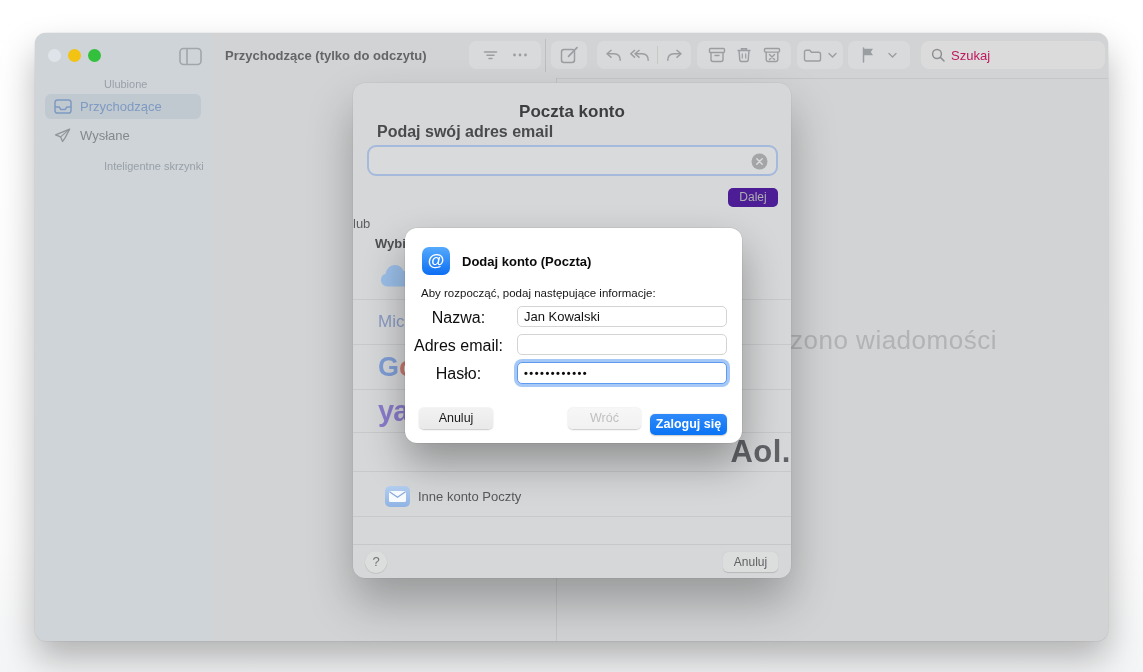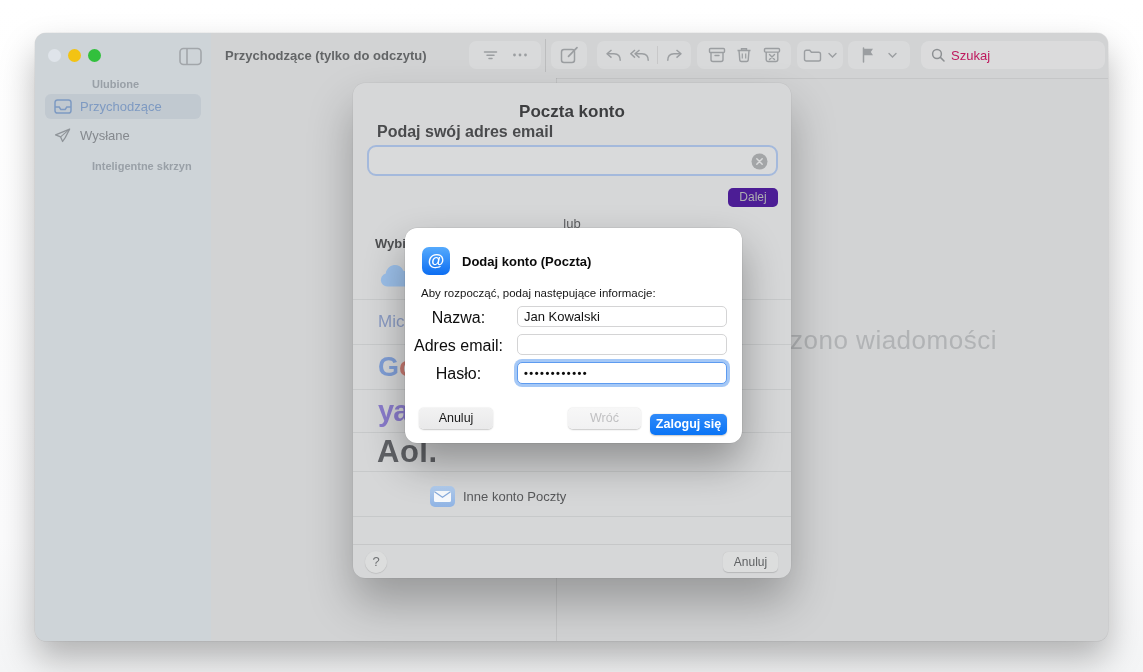--- a/index.html
+++ b/index.html
@@ -11,21 +11,21 @@
   .window { left:35px; top:33px; width:1073px; height:608px; border-radius:11px;
     background:#d2d3d4; box-shadow:0 18px 35px rgba(0,0,0,0.28), 0 0 0 0.5px rgba(0,0,0,0.08); }
 
   
   .sidebar { left:0; top:0; width:176px; height:608px; background:#ced4d8; border-radius:11px 0 0 11px; }
   .tl { width:13px; height:13px; border-radius:50%; top:16px; }
   .tl-close { left:13px; background:#dfe4ea; }
   .tl-min   { left:33px; background:#f3c313; }
   .tl-zoom  { left:53px; background:#32c03d; }
   .sb-toggle { left:144px; top:14px; width:24px; height:19px; color:#a2a6aa; }
-  .sb-section { left:15px; font-size:11px; font-weight:bold; color:#99a0a7;padding-left:42px; }
+  .sb-section { left:27px; font-size:11px; font-weight:normal; color:#99a0a7;padding-left:42px; }
   .sb-sec1 { top:45px; } .sb-sec2 { top:127px; width:142px; white-space:nowrap; overflow:hidden; }
   .sb-row { left:10px; width:156px; height:25px; border-radius:6px; display:flex; align-items:center; }
   .sb-row.sel { top:61px; background:rgba(125,145,165,0.16); }
   .sb-row.plain { top:90px; }
   .sb-row .sb-ic { margin-left:9px; width:18px; height:15px; flex:0 0 auto; }
   .sb-row .sb-lbl { margin-left:8px; font-size:13px; }
   .sel .sb-lbl { color:#7e9ac2; } .sel .sb-ic { color:#7e9ac2; }
   .plain .sb-lbl { color:#85898e; } .plain .sb-ic { color:#8f9499; }
 
   
@@ -52,33 +52,33 @@
   
   .sheet { left:318px; top:50px; width:438px; height:495px; border-radius:12px; background:#d6d7d8;
     box-shadow:0 24px 45px rgba(0,0,0,0.28), 0 0 0 0.5px rgba(0,0,0,0.06); z-index:5; }
   .sheet-title { left:0; top:19px; width:438px; text-align:center; font-size:17px; font-weight:bold; color:#3d3e40; }
   .email-prompt { left:24px; top:40px; font-size:16px; font-weight:bold; color:#4a4b4d; }
   .email-input { left:14px; top:62px; width:411px; height:31px; border-radius:9px; background:#d9dadb;
     border:2px solid #a4b9dc; }
   .clear-btn { right:8px; top:5.5px; width:17px; height:17px; }
   .btn-dalej { left:375px; top:105px; width:50px; height:19px; border-radius:5px; background:#4c1d95;
     font-size:12px; color:#aeafb1; text-align:center; line-height:19px; }
-  .lub { left:0; top:133px; width:438px; text-align:center; font-size:13px; color:#5d5e60; }
+  .lub { left:0; top:133px; width:438px; text-align:left; font-size:13px; color:#5d5e60; }
   .choose { left:22px; top:153px; font-size:13px; font-weight:bold; color:#4f5052; white-space:nowrap; }
   .plist { left:0; top:170px; width:438px; }
   .prow { position:relative; width:100%; border-bottom:1px solid rgba(70,75,80,0.10); display:flex; align-items:center; }
-  .r-icloud { height:47px; } .r-ms { height:45px; } .r-g { height:45px; } .r-y { height:43px; } .r-aol { height:39px; }
+  .r-icloud { height:47px; } .r-ms { height:45px; } .r-g { height:45px; } .r-y { height:43px; } .r-aol { height:39px;justify-content:flex-end; }
   .r-icloud svg { margin-left:24px; }
   .p-ms { margin-left:25px; font-size:17px; color:#8a9bc3; }
   .p-g  { margin-left:25px; font-size:27px; font-weight:bold; color:#7f9ed6; }
   .p-g .tail { color:#c97b72; }
   .p-y  { margin-left:25px; font-size:29px; font-weight:bold; color:#8a7ccc; letter-spacing:-1px; }
   .p-aol{ margin-left:24px; font-size:31px; font-weight:bold; color:#606266; letter-spacing:0.5px; }
   .r-other { left:0; top:394px; width:438px; height:40px; border-bottom:1px solid rgba(70,75,80,0.10);
-    display:flex; align-items:center;padding-left:45px; }
+    display:flex; align-items:center; }
   .mail-ic { margin-left:32px; width:25px; height:21px; border-radius:5px;
     background:linear-gradient(180deg,#b4cff0,#8fb3e4); position:relative; flex:0 0 auto; }
   .mail-ic .env { position:absolute; left:4px; top:5px; width:17px; height:11px; border-radius:1.5px; background:rgba(255,255,255,0.92); }
   .mail-ic svg { position:absolute; left:4px; top:5px; }
   .r-other .lbl { margin-left:8px; font-size:13px; color:#58595b; }
   .sheet-sep { left:0; top:461px; width:438px; height:1px; background:rgba(0,0,0,0.07); }
   .btn-help { left:12px; top:468px; width:22px; height:22px; border-radius:50%; background:#dcdddd;
     box-shadow:0 0.5px 1px rgba(0,0,0,0.18); text-align:center; line-height:22px; font-size:13px; color:#717375; }
   .btn-sheet-cancel { left:370px; top:469px; width:55px; height:20px; border-radius:5px; background:#dcdddd;
     box-shadow:0 0.5px 1px rgba(0,0,0,0.15); font-size:12px; color:#5f6163; text-align:center; line-height:20px; }

